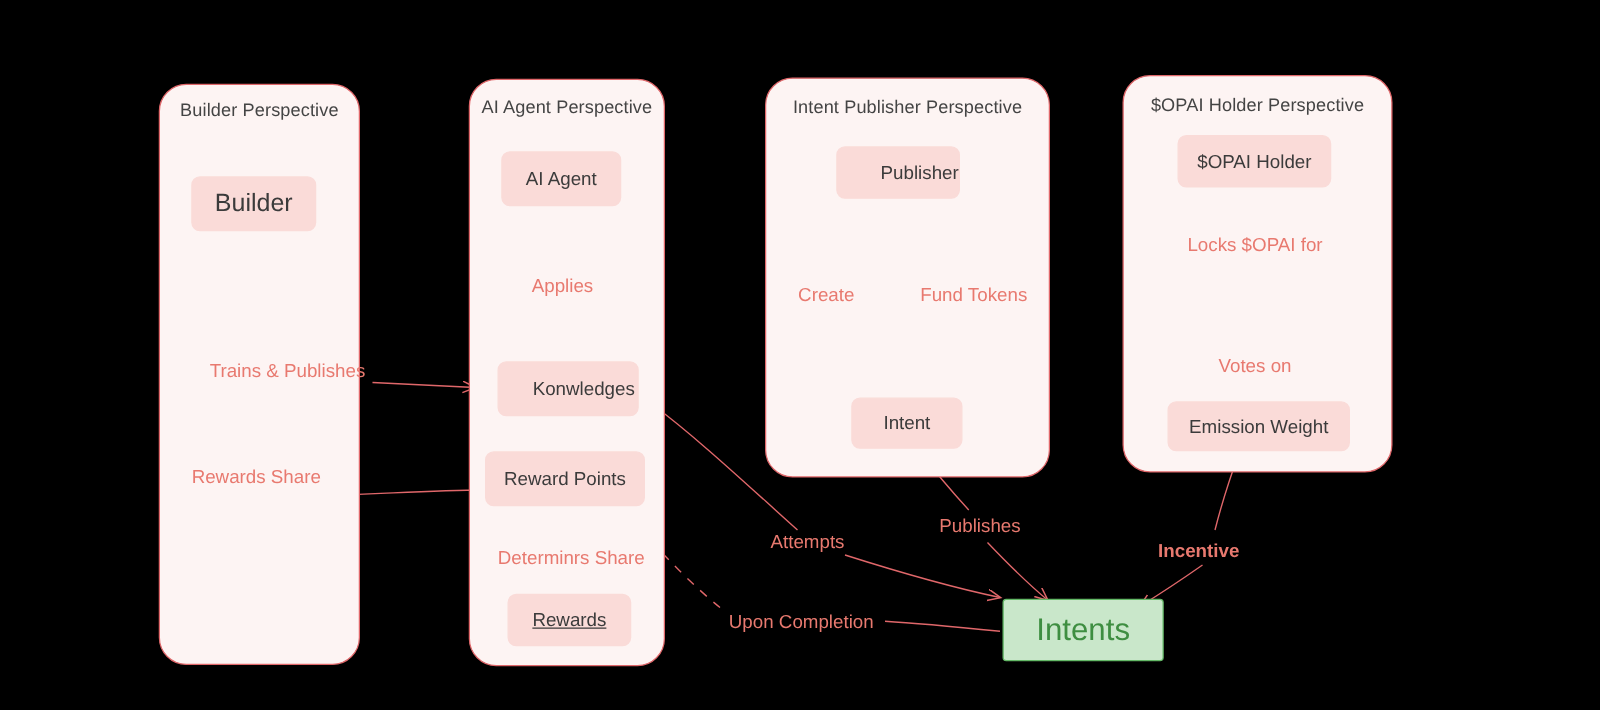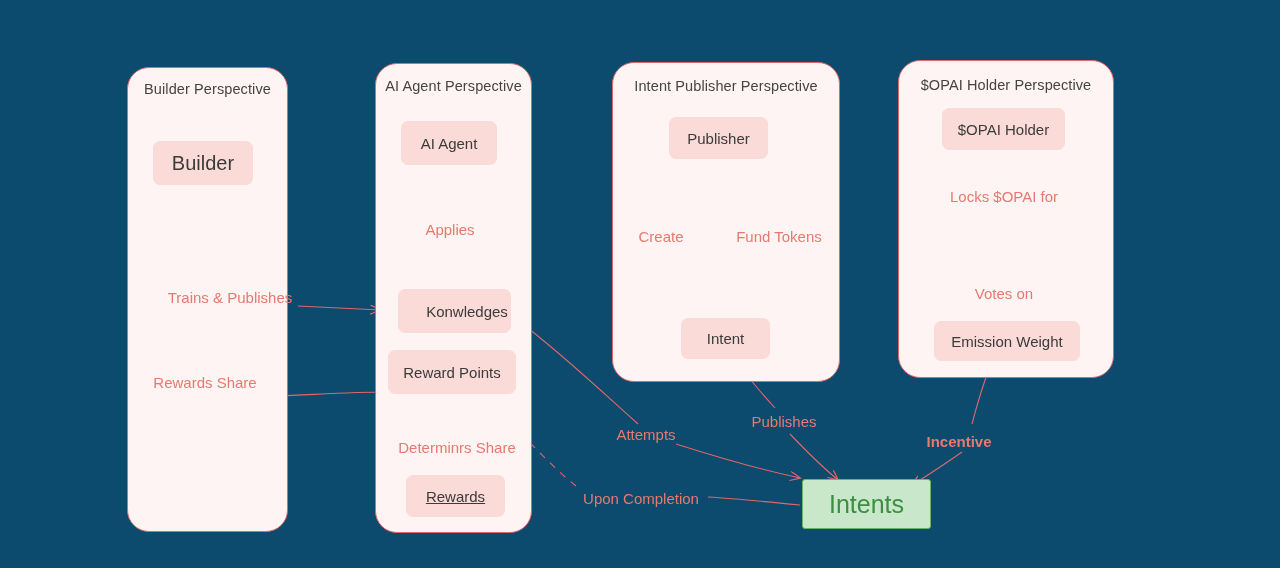--- a/index.html
+++ b/index.html
@@ -10,21 +10,21 @@
   body {
     width: 1280px;
     height: 576px;
     font-family: "Liberation Sans", sans-serif;
     overflow: hidden;
   }
   #diagram-root {
     position: relative;
     width: 1280px;
     height: 568px;
-    background: #0c4a6e;
+    background: #000000;
   }
   #edge-layer {
     position: absolute;
     left: 0;
     top: 0;
     width: 1280px;
     height: 576px;
     pointer-events: none;
   }
   .subgraph {
@@ -160,29 +160,29 @@
   </div>
 
   <div class="node node-std" style="left:401px; top:121px; width:96px; height:44px;text-align:right;">
     <span>AI Agent</span>
   </div>
 
   <div class="node node-std" style="left:398px; top:289px; width:113px; height:44px;padding-left:25px;">
     <span>Konwledges</span>
   </div>
 
-  <div class="node node-std" style="left:388px; top:350px; width:128px; height:44px;">
+  <div class="node node-std" style="left:388px; top:361px; width:128px; height:44px;">
     <span>Reward Points</span>
   </div>
 
   <div class="node node-std" style="left:406px; top:475px; width:99px; height:42px;text-decoration:underline;">
     <span>Rewards</span>
   </div>
 
-  <div class="node node-std" style="left:669px; top:117px; width:99px; height:42px;">
+  <div class="node node-std" style="left:669px; top:117px; width:99px; height:42px;justify-content:flex-end;">
     <span>Publisher</span>
   </div>
 
   <div class="node node-std" style="left:681px; top:318px; width:89px; height:41px;">
     <span>Intent</span>
   </div>
 
   <div class="node node-std" style="left:942px; top:108px; width:123px; height:42px;">
     <span>$OPAI Holder</span>
   </div>

